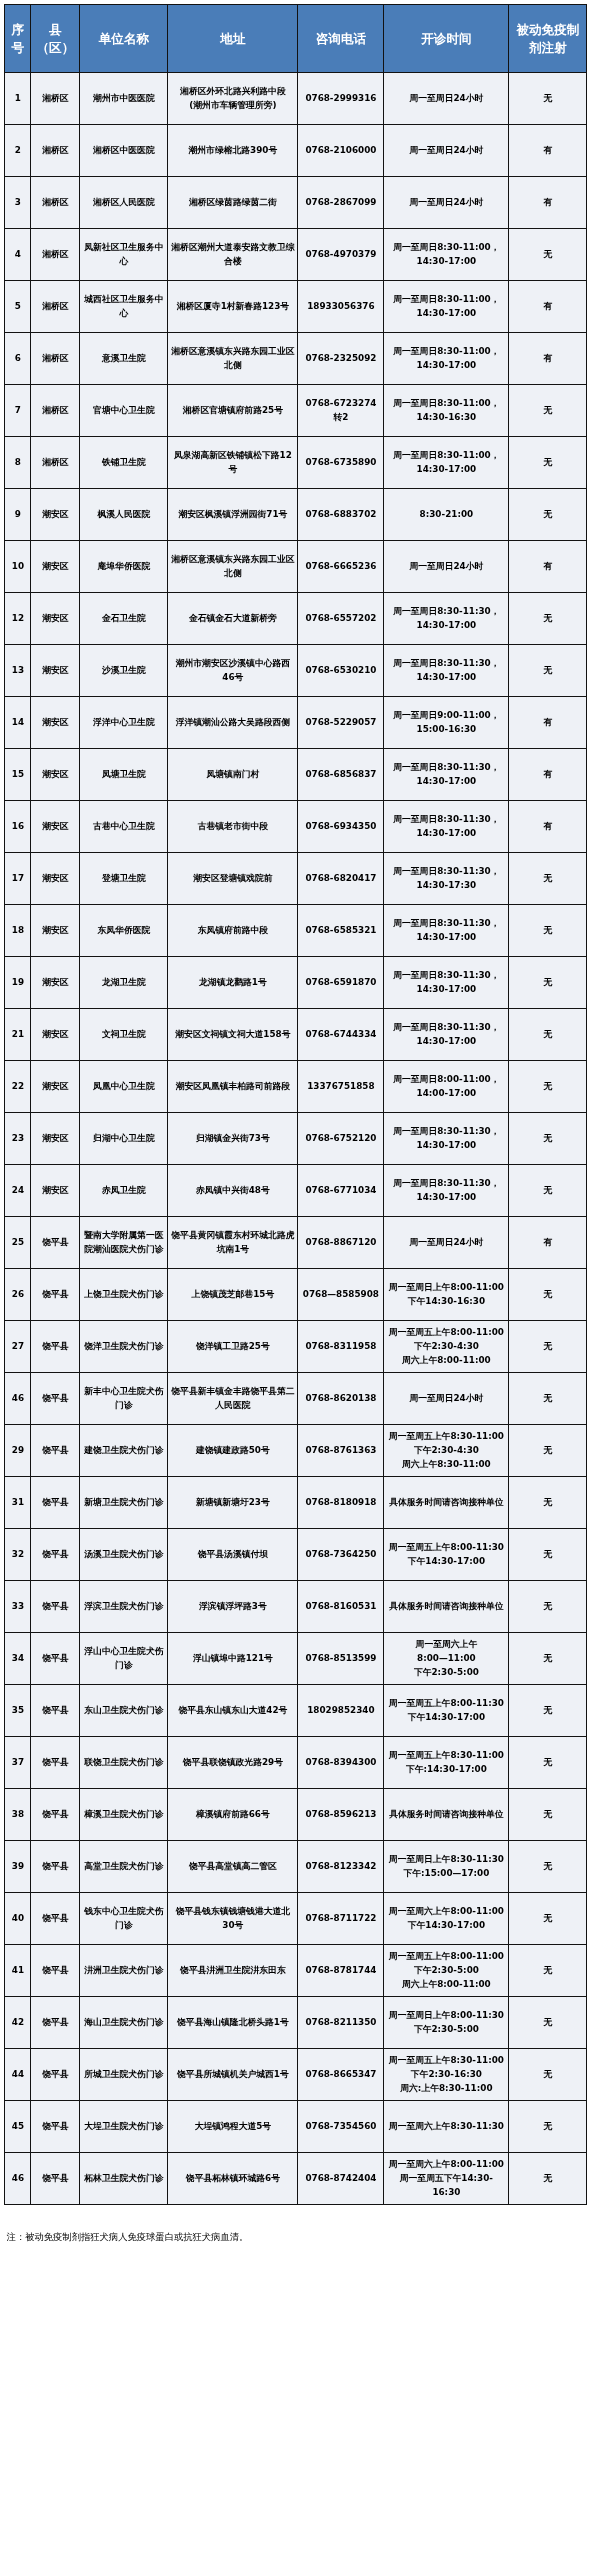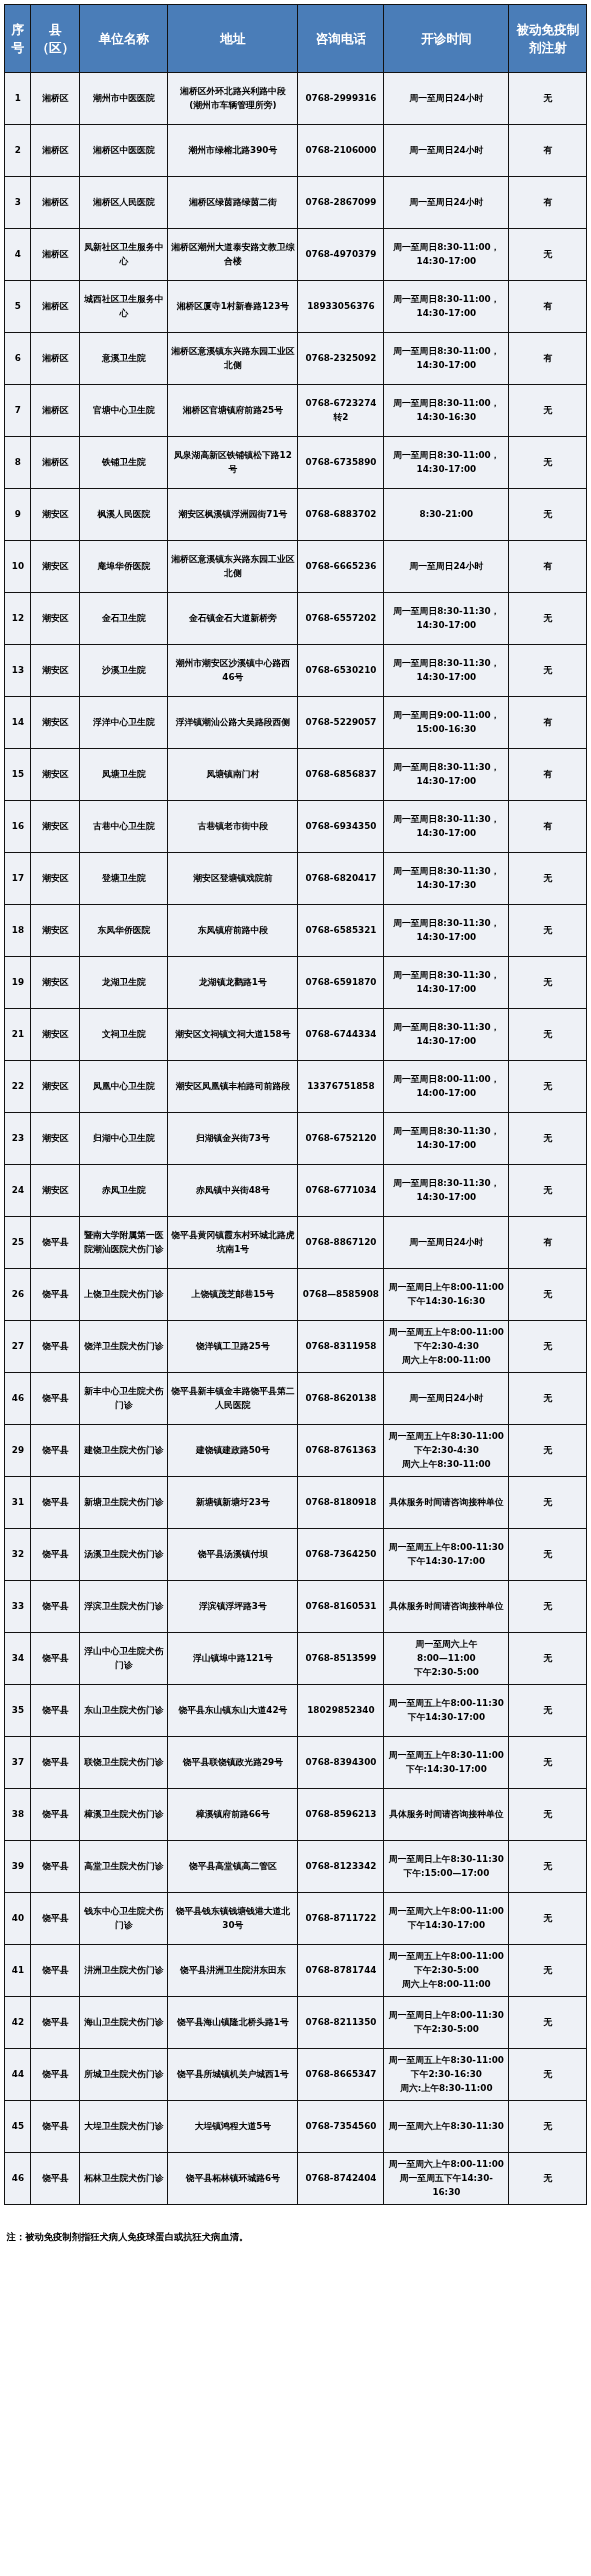--- a/index.html
+++ b/index.html
@@ -49,21 +49,21 @@
   .col-no        { width: 26px;  }
   .col-district  { width: 49px;  }
   .col-name      { width: 88px; }
   .col-address   { width: 130px; }
   .col-phone     { width: 86px; }
   .col-hours     { width: 125px; }
   .col-passive   { width: 78px; }
   .footnote {
     margin: 26px 0 0 2.2px;
     font-size: 9.3px;
-    font-weight: bold;
+    font-weight: normal;
     color: #000000;
   }
 </style>
 </head>
 <body>
 
 <div class="page">
   <table class="clinic-table">
     <colgroup>
       <col class="col-no">

